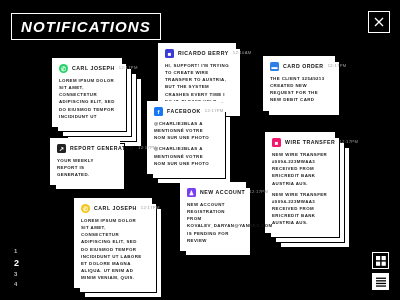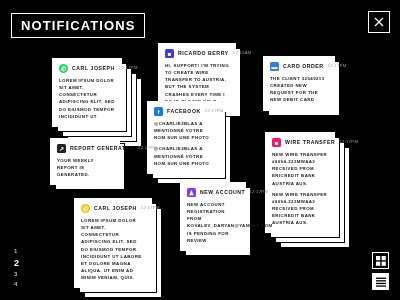--- a/index.html
+++ b/index.html
@@ -18,25 +18,26 @@
   
   .title-box {
     position: absolute;
     left: 11px; top: 13px;
     border: 1.5px solid #ffffff;
     padding: 5px 9px 5px 9px;
     background: #000;
   }
   .title-text {
     color: #ffffff;
-    font-size: 13px;
+    font-size: 15px;
     font-weight: bold;
     letter-spacing: 1.1px;
     line-height: 1;
     white-space: nowrap;
+    font-style: italic;
   }
   .close-btn {
     position: absolute;
     right: 10px; top: 11px;
     width: 22px; height: 22px;
     border: 1.5px solid #ffffff;
     background: #000;
     cursor: pointer;
   }
   .close-btn svg { display: block; }

